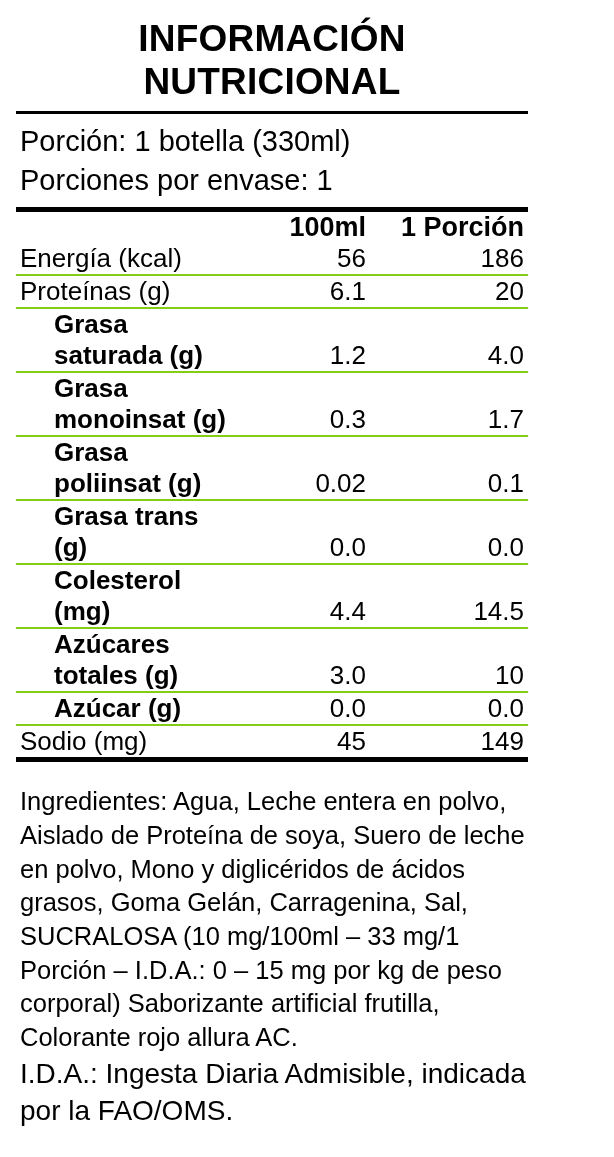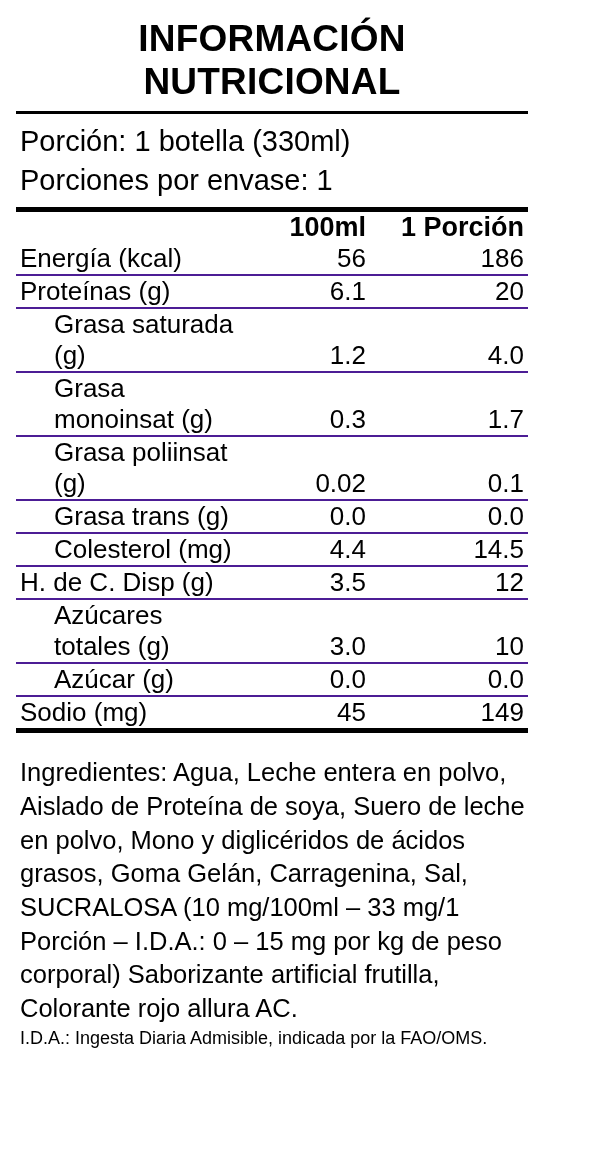--- a/index.html
+++ b/index.html
@@ -58,35 +58,35 @@
   }
   thead th {
     font-weight: bold;
     font-size: 27px;
     padding: 7px 0 7px 0;
   }
   thead th.col-100 { width: 132px; padding-right: 12px; }
   thead th.col-portion { width: 146px; padding-right: 4px; }
   tbody tr td {
     padding: 7px 0 7px 0;
-    border-top: 2px solid #4c1d95;
+    border-top: 2px solid #84cc16;
   }
   tbody tr:first-child td { border-top: none; }
   tbody td.col-label { padding-left: 4px; }
   tbody td.num-100 { padding-right: 12px; text-align: right; }
   tbody td.num-portion { padding-right: 4px; }
-  .indent { padding-left: 38px !important; }
+  .indent { padding-left: 38px !important; font-weight: bold; }
   .ingredients {
     font-size: 25.5px;
     line-height: 1.32;
     padding: 23px 2px 0 4px;
     text-align: left;
   }
   .ida {
-    font-size: 18px;
+    font-size: 28px;
     line-height: 1.32;
     padding: 2px 2px 0 4px;
   }
 </style>
 </head>
 <body>
 
 <div class="panel">
 
   <div class="title">INFORMACIÓN NUTRICIONAL</div>
@@ -138,25 +138,20 @@
           <td class="col-label indent">Grasa trans (g)</td>
           <td class="col-num num-100">0.0</td>
           <td class="col-num num-portion">0.0</td>
         </tr>
         <tr>
           <td class="col-label indent">Colesterol (mg)</td>
           <td class="col-num num-100">4.4</td>
           <td class="col-num num-portion">14.5</td>
         </tr>
         <tr>
-          <td class="col-label">H. de C. Disp (g)</td>
-          <td class="col-num num-100">3.5</td>
-          <td class="col-num num-portion">12</td>
-        </tr>
-        <tr>
           <td class="col-label indent">Azúcares totales (g)</td>
           <td class="col-num num-100">3.0</td>
           <td class="col-num num-portion">10</td>
         </tr>
         <tr>
           <td class="col-label indent">Azúcar (g)</td>
           <td class="col-num num-100">0.0</td>
           <td class="col-num num-portion">0.0</td>
         </tr>
         <tr>

